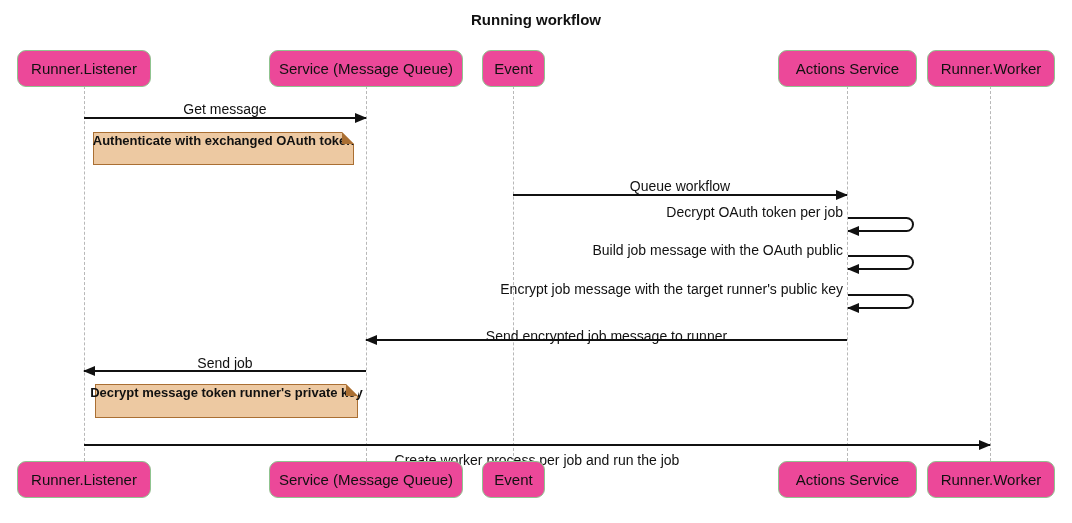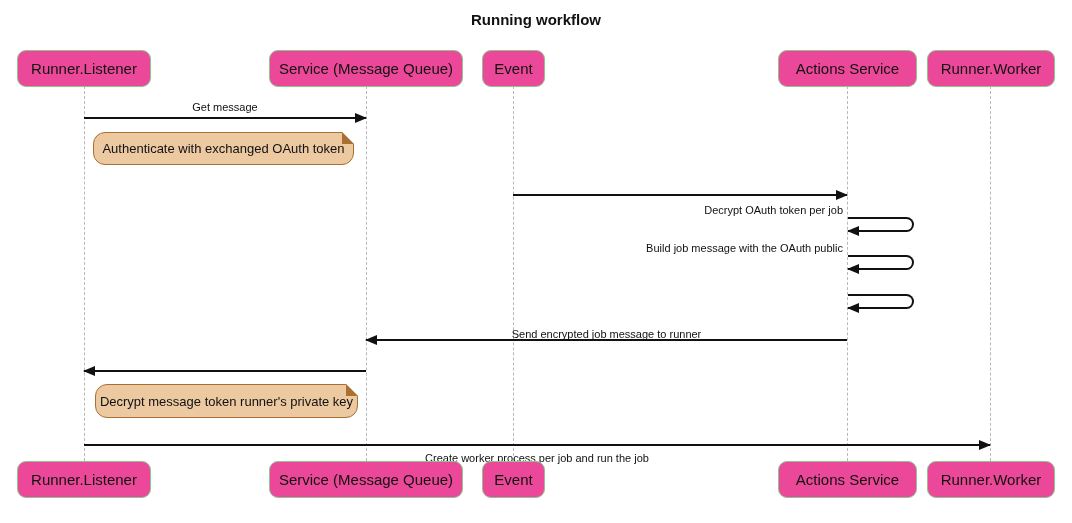--- a/index.html
+++ b/index.html
@@ -16,42 +16,42 @@
     position:absolute;top:86px;height:375px;width:0;
     border-left:1px dashed #b8b8b8;
   }
   .actor{
     position:absolute;height:37px;box-sizing:border-box;
     background:#ec4899;border:1px solid #8fc48f;border-radius:9px;
     display:flex;align-items:center;justify-content:center;
     font-size:15px;white-space:nowrap;
   }
   .mlabel{
-    position:absolute;font-size:11px;text-align:center;white-space:nowrap;
+    position:absolute;font-size:14px;text-align:center;white-space:nowrap;
   }
   .mlabel.right{text-align:right;}
   .mline{position:absolute;height:2px;background:#111;}
   .arr{position:absolute;width:0;height:0;
     border-top:5px solid transparent;border-bottom:5px solid transparent;}
   .arr.r{right:-1px;top:-4px;border-left:12px solid #111;}
   .arr.l{left:-1px;top:-4px;border-right:12px solid #111;}
   .self-loop{
     position:absolute;width:66px;height:15px;box-sizing:border-box;
     border:2px solid #111;border-left:none;
     border-top-right-radius:10px;border-bottom-right-radius:10px;
   }
   .self-loop .arr{
     left:-1px;bottom:-6px;border-right:12px solid #111;
     border-top:5px solid transparent;border-bottom:5px solid transparent;
   }
   .note{
     position:absolute;box-sizing:border-box;
-    background:#edc9a2;border:1px solid #aa6f33;border-radius:12px;
-    display:flex;align-items:center;justify-content:center;
-    font-size:13px;white-space:nowrap;
+    background:#edc9a2;border:1px solid #aa6f33;border-radius:0;
+    display:flex;justify-content:center;
+    font-size:13px;white-space:nowrap;font-weight:bold;
   }
   .note::before{
     content:"";position:absolute;top:-1px;right:-1px;width:0;height:0;
     border-style:solid;border-width:0 12px 12px 0;
     border-color:#ffffff #ffffff #e0b584 #e0b584;
   }
   .note .fold-edge{
     position:absolute;top:-1px;right:-1px;width:0;height:0;
     border-style:solid;border-width:0 12px 12px 0;
     border-color:transparent transparent #aa6f33 transparent;
@@ -80,43 +80,46 @@
   <div class="mlabel" style="left:84px;top:101px;width:282px">Get message</div>
   <div class="mline" style="left:84px;top:117px;width:282px">
     <span class="arr r"></span>
   </div>
 
   <div class="note" style="left:93px;top:132px;width:261px;height:33px">
     <span class="fold-edge"></span>
     <span>Authenticate with exchanged OAuth token</span>
   </div>
 
+  <div class="mlabel" style="left:513px;top:178px;width:334px">Queue workflow</div>
   <div class="mline" style="left:513px;top:194px;width:334px">
     <span class="arr r"></span>
   </div>
 
   <div class="mlabel right" style="left:295px;top:204px;width:548px">Decrypt OAuth token per job</div>
   <div class="self-loop" style="left:848px;top:217px">
     <span class="arr"></span>
   </div>
 
   <div class="mlabel right" style="left:295px;top:242px;width:548px">Build job message with the OAuth public</div>
   <div class="self-loop" style="left:848px;top:255px">
     <span class="arr"></span>
   </div>
 
+  <div class="mlabel right" style="left:295px;top:281px;width:548px">Encrypt job message with the target runner's public key</div>
   <div class="self-loop" style="left:848px;top:294px">
     <span class="arr"></span>
   </div>
 
   <div class="mlabel" style="left:366px;top:328px;width:481px">Send encrypted job message to runner</div>
   <div class="mline" style="left:366px;top:339px;width:481px">
     <span class="arr l"></span>
   </div>
 
+  <div class="mlabel" style="left:84px;top:355px;width:282px">Send job</div>
   <div class="mline" style="left:84px;top:370px;width:282px">
     <span class="arr l"></span>
   </div>
 
   <div class="note" style="left:95px;top:384px;width:263px;height:34px">
     <span class="fold-edge"></span>
     <span>Decrypt message token runner's private key</span>
   </div>
 
   <div class="mlabel" style="left:84px;top:452px;width:906px">Create worker process per job and run the job</div>

